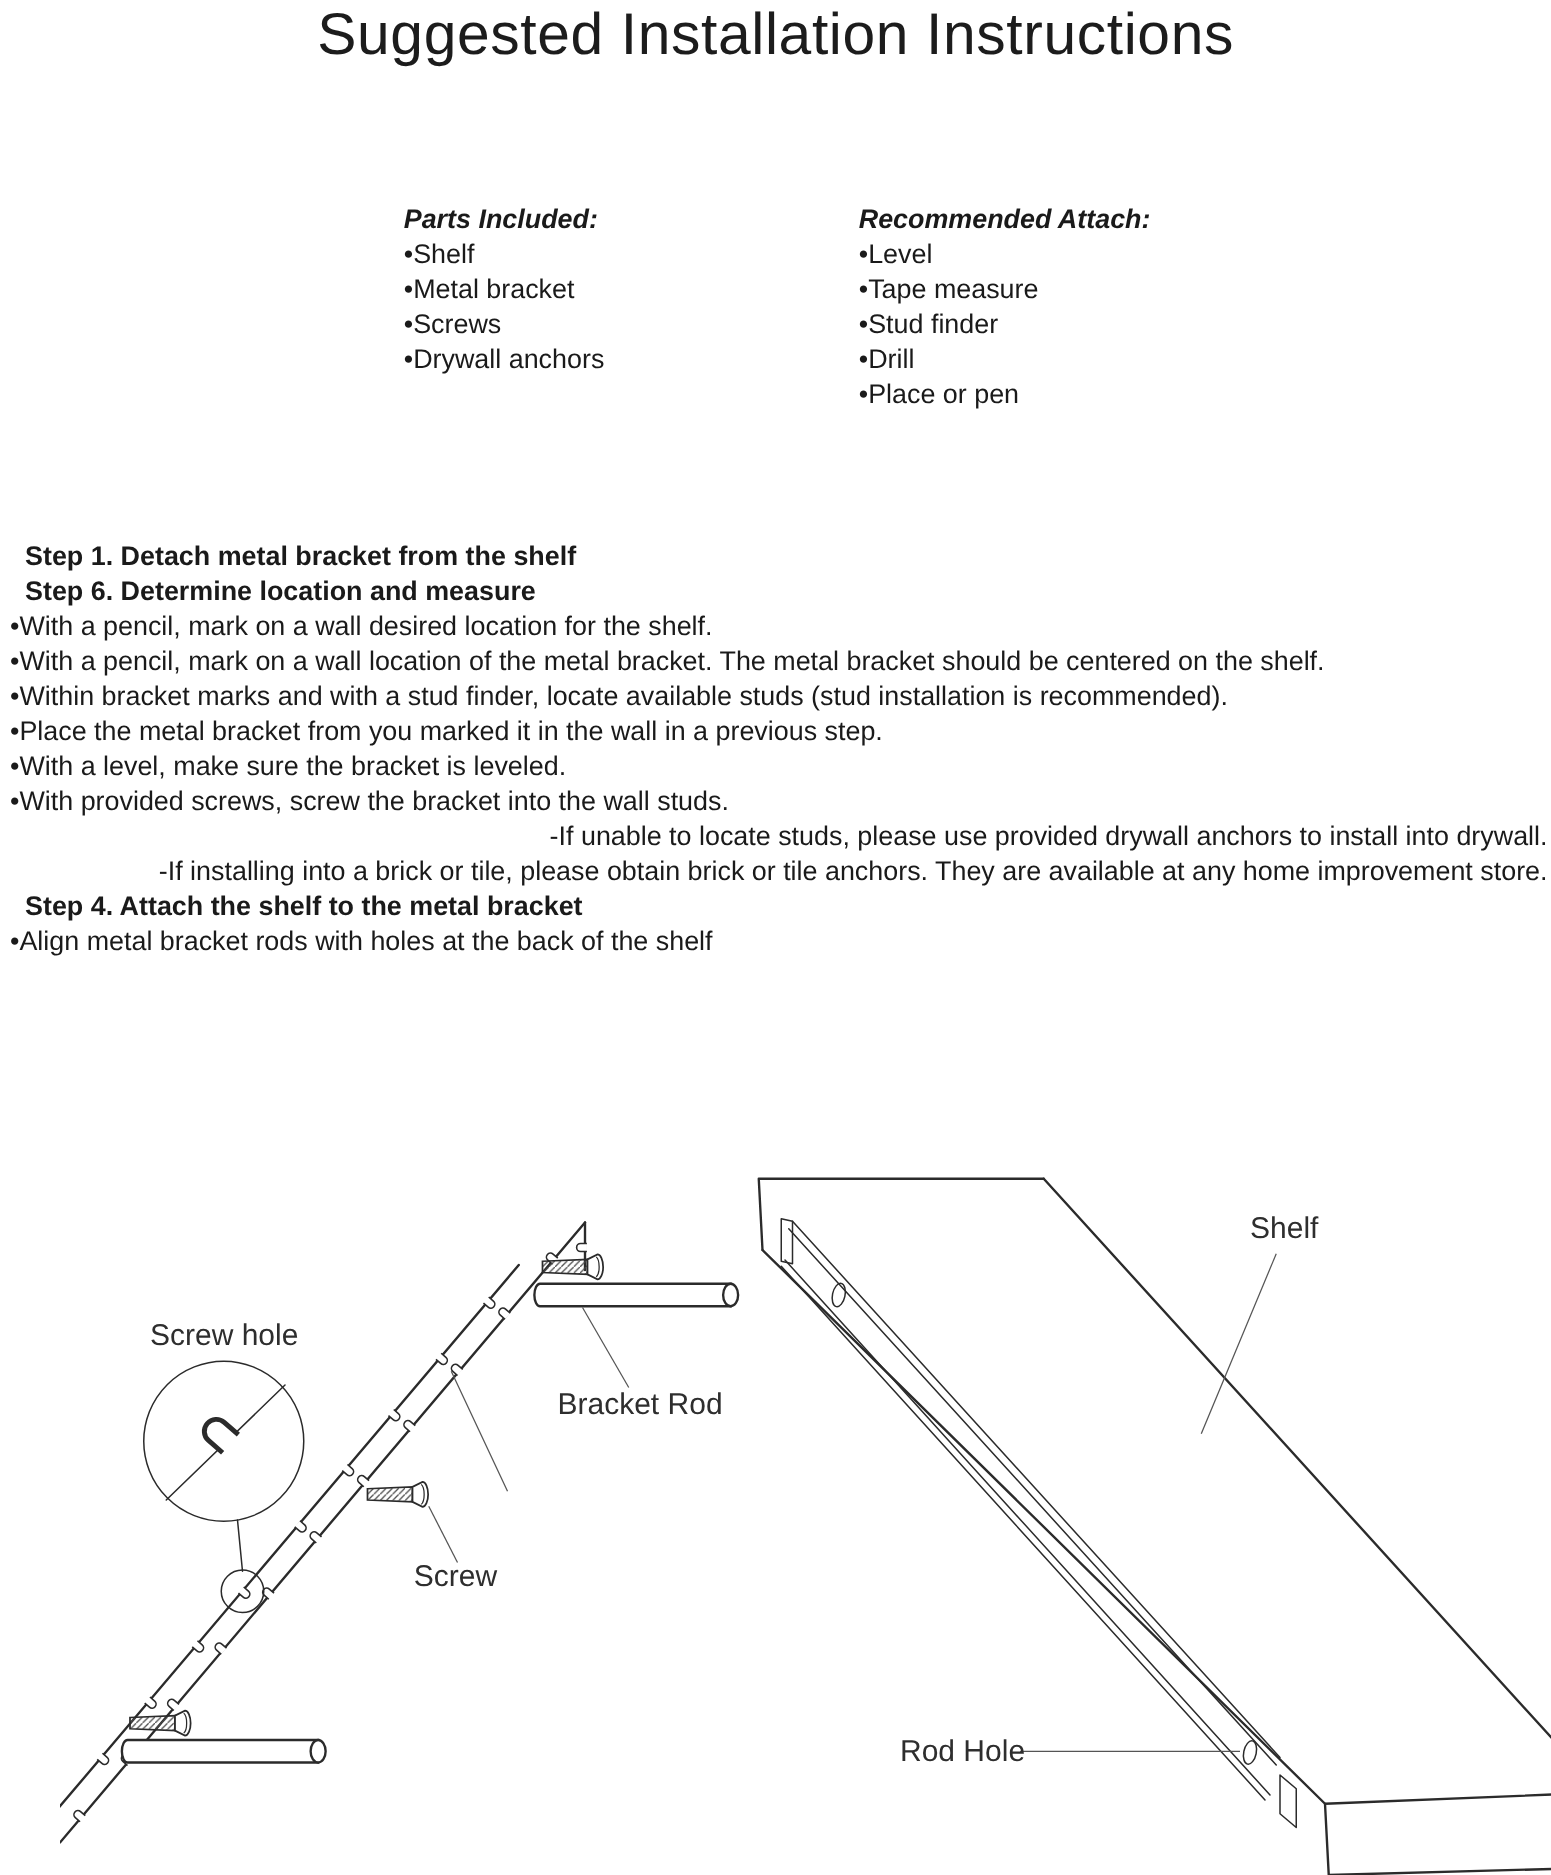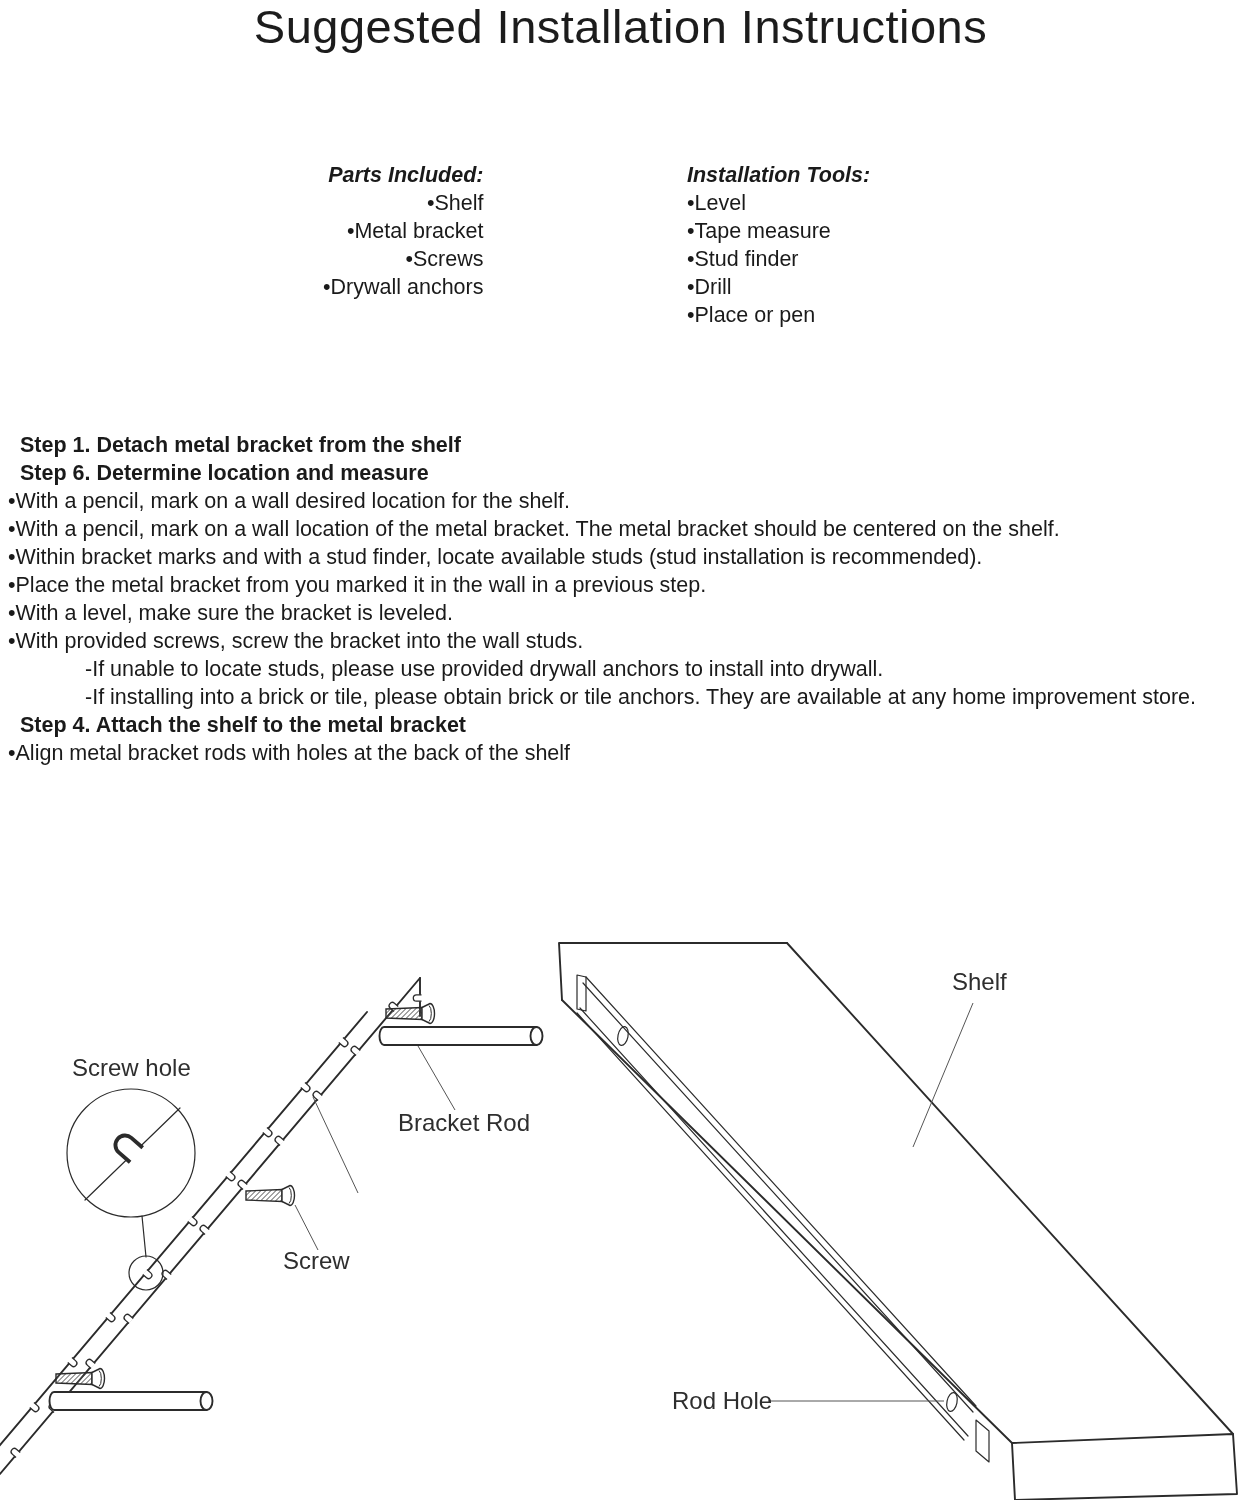--- a/index.html
+++ b/index.html
@@ -16,32 +16,32 @@
     text-align:center;
     font-size:47px;font-weight:300;
     letter-spacing:0.5px;
     color:#1c1c1c;
     line-height:62px;
   }
   .col{
     position:absolute;top:161px;
     font-size:21.5px;line-height:28px;
   }
-  .col-parts{left:323px;text-align:right;}
+  .col-parts{left:323px;}
   .col-tools{left:687px;}
   .col-heading{font-weight:bold;font-style:italic;}
   .steps{
     position:absolute;left:8px;top:431px;width:1230px;
     font-size:21.5px;line-height:28px;
     white-space:nowrap;
   }
   .step-heading{font-weight:bold;margin-left:12px;}
-  .step-sub{padding-left:77px;}
+  .step-sub{padding-left:77px;text-align:right;}
   .diagram{
-    position:absolute;left:0;top:880px;width:1086px;height:620px;
+    position:absolute;left:0;top:880px;width:1086px;height:620px;padding-left:48px;
   }
   .diagram svg{display:block;}
   .dline{stroke:#2b2b2b;fill:none;stroke-width:1.9;stroke-linecap:round;stroke-linejoin:round;}
   .dthin{stroke:#2b2b2b;fill:none;stroke-width:1.2;stroke-linecap:round;stroke-linejoin:round;}
   .leader{stroke:#555;fill:none;stroke-width:1;}
   .dlabel{font-family:"Liberation Sans",sans-serif;font-size:24px;fill:#2e2e2e;}
 </style>
 </head>
 <body>
 
@@ -49,21 +49,21 @@
 
 <div class="col col-parts">
   <div class="col-heading">Parts Included:</div>
   <div>•Shelf</div>
   <div>•Metal bracket</div>
   <div>•Screws</div>
   <div>•Drywall anchors</div>
 </div>
 
 <div class="col col-tools">
-  <div class="col-heading">Installation Tools:</div>
+  <div class="col-heading">Recommended Attach:</div>
   <div>•Level</div>
   <div>•Tape measure</div>
   <div>•Stud finder</div>
   <div>•Drill</div>
   <div>•Place or pen</div>
 </div>
 
 <div class="steps">
   <div class="step-heading">Step 1. Detach metal bracket from the shelf</div>
   <div class="step-heading">Step 6. Determine location and measure</div>

